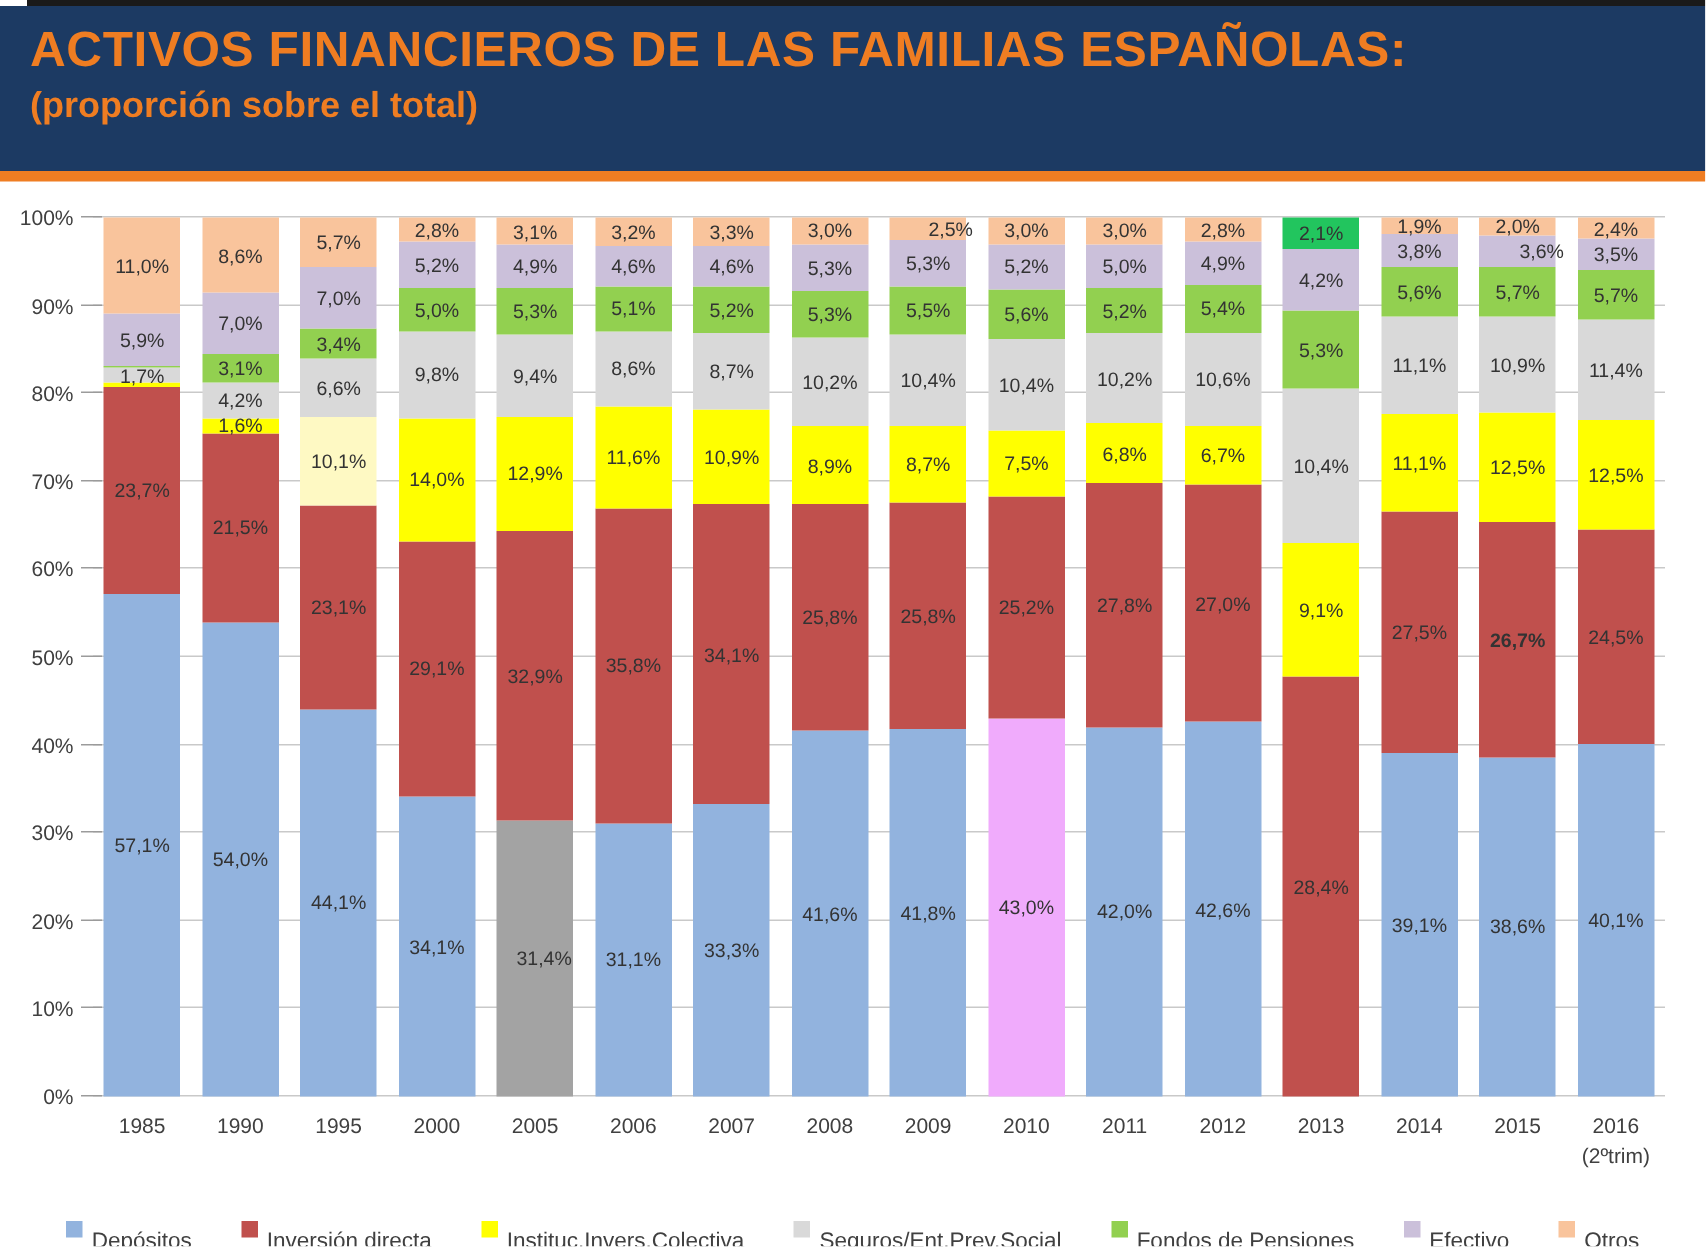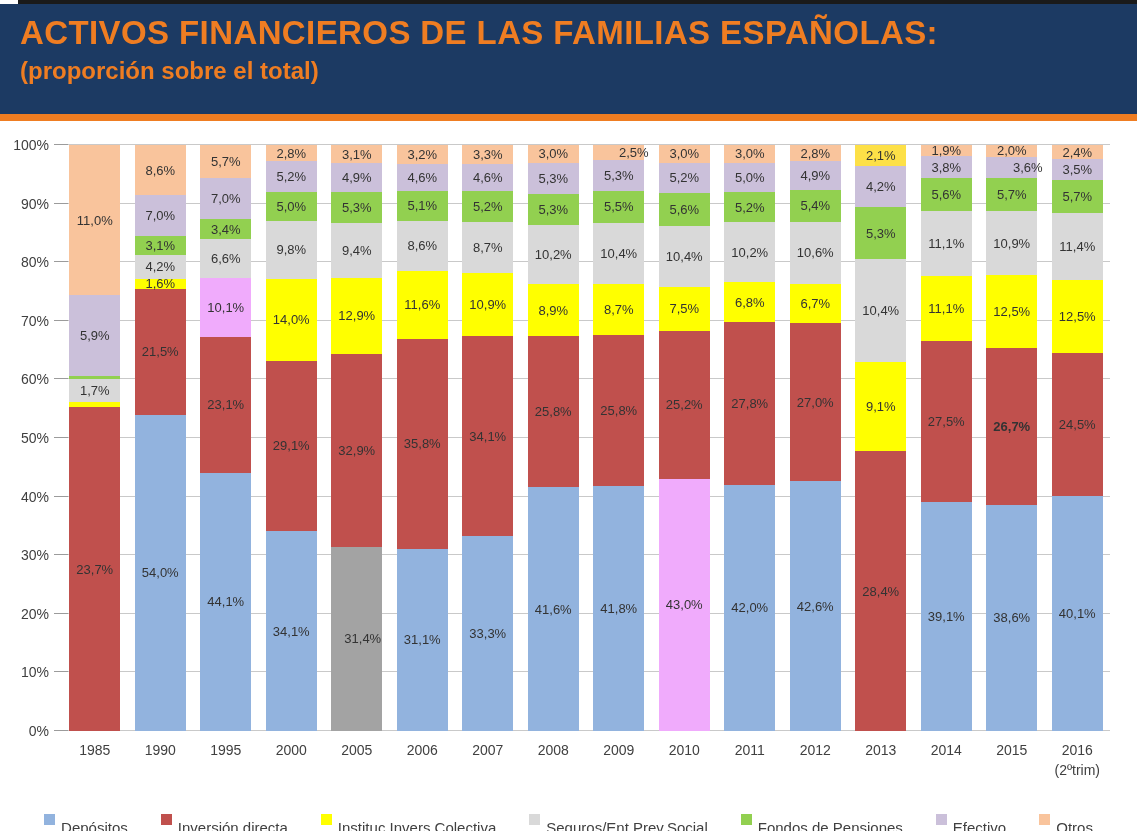--- a/index.html
+++ b/index.html
@@ -83,20 +83,23 @@
         <div class="grid" style="bottom: 80%;"></div>
         <div class="ytick" style="bottom: 80%;"></div>
         <div class="ylab" style="bottom: 80%;">80%</div>
         <div class="grid" style="bottom: 90%;"></div>
         <div class="ytick" style="bottom: 90%;"></div>
         <div class="ylab" style="bottom: 90%;">90%</div>
         <div class="grid" style="bottom: 100%;"></div>
         <div class="ytick" style="bottom: 100%;"></div>
         <div class="ylab" style="bottom: 100%;">100%</div>
         <div class="col" style="left: 7.25px;">
+          <div class="seg" style="flex-grow: 57.1; flex-basis: 0px; background: rgb(146, 179, 222);">
+            <div class="seg-label">57,1%</div>
+          </div>
           <div class="seg" style="flex-grow: 23.7; flex-basis: 0px; background: rgb(192, 80, 77);">
             <div class="seg-label">23,7%</div>
           </div>
           <div class="seg" style="flex-grow: 0.4; flex-basis: 0px; background: rgb(255, 255, 0);"></div>
           <div class="seg" style="flex-grow: 1.7; flex-basis: 0px; background: rgb(217, 217, 217);">
             <div class="seg-label">1,7%</div>
           </div>
           <div class="seg" style="flex-grow: 0.2; flex-basis: 0px; background: rgb(146, 208, 80);"></div>
           <div class="seg" style="flex-grow: 5.9; flex-basis: 0px; background: rgb(203, 192, 218);">
             <div class="seg-label">5,9%</div>
@@ -128,21 +131,21 @@
             <div class="seg-label">8,6%</div>
           </div>
         </div>
         <div class="col" style="left: 138.25px;">
           <div class="seg" style="flex-grow: 44.1; flex-basis: 0px; background: rgb(146, 179, 222);">
             <div class="seg-label">44,1%</div>
           </div>
           <div class="seg" style="flex-grow: 23.1; flex-basis: 0px; background: rgb(192, 80, 77);">
             <div class="seg-label">23,1%</div>
           </div>
-          <div class="seg" style="flex-grow: 10.1; flex-basis: 0px; background: #f0abfc;">
+          <div class="seg" style="flex-grow: 10.1; flex-basis: 0px; background: #fef9c3;">
             <div class="seg-label">10,1%</div>
           </div>
           <div class="seg" style="flex-grow: 6.6; flex-basis: 0px; background: rgb(217, 217, 217);">
             <div class="seg-label">6,6%</div>
           </div>
           <div class="seg" style="flex-grow: 3.4; flex-basis: 0px; background: rgb(146, 208, 80);">
             <div class="seg-label">3,4%</div>
           </div>
           <div class="seg" style="flex-grow: 7; flex-basis: 0px; background: rgb(203, 192, 218);">
             <div class="seg-label">7,0%</div>
@@ -367,21 +370,21 @@
           </div>
           <div class="seg" style="flex-grow: 10.4; flex-basis: 0px; background: rgb(217, 217, 217);">
             <div class="seg-label">10,4%</div>
           </div>
           <div class="seg" style="flex-grow: 5.3; flex-basis: 0px; background: rgb(146, 208, 80);">
             <div class="seg-label">5,3%</div>
           </div>
           <div class="seg" style="flex-grow: 4.2; flex-basis: 0px; background: rgb(203, 192, 218);">
             <div class="seg-label">4,2%</div>
           </div>
-          <div class="seg" style="flex-grow: 2.1; flex-basis: 0px; background: #fde047;">
+          <div class="seg" style="flex-grow: 2.1; flex-basis: 0px; background: #22c55e;">
             <div class="seg-label">2,1%</div>
           </div>
         </div>
         <div class="col" style="left: 858.75px;">
           <div class="seg" style="flex-grow: 39.1; flex-basis: 0px; background: rgb(146, 179, 222);">
             <div class="seg-label">39,1%</div>
           </div>
           <div class="seg" style="flex-grow: 27.5; flex-basis: 0px; background: rgb(192, 80, 77);">
             <div class="seg-label">27,5%</div>
           </div>

